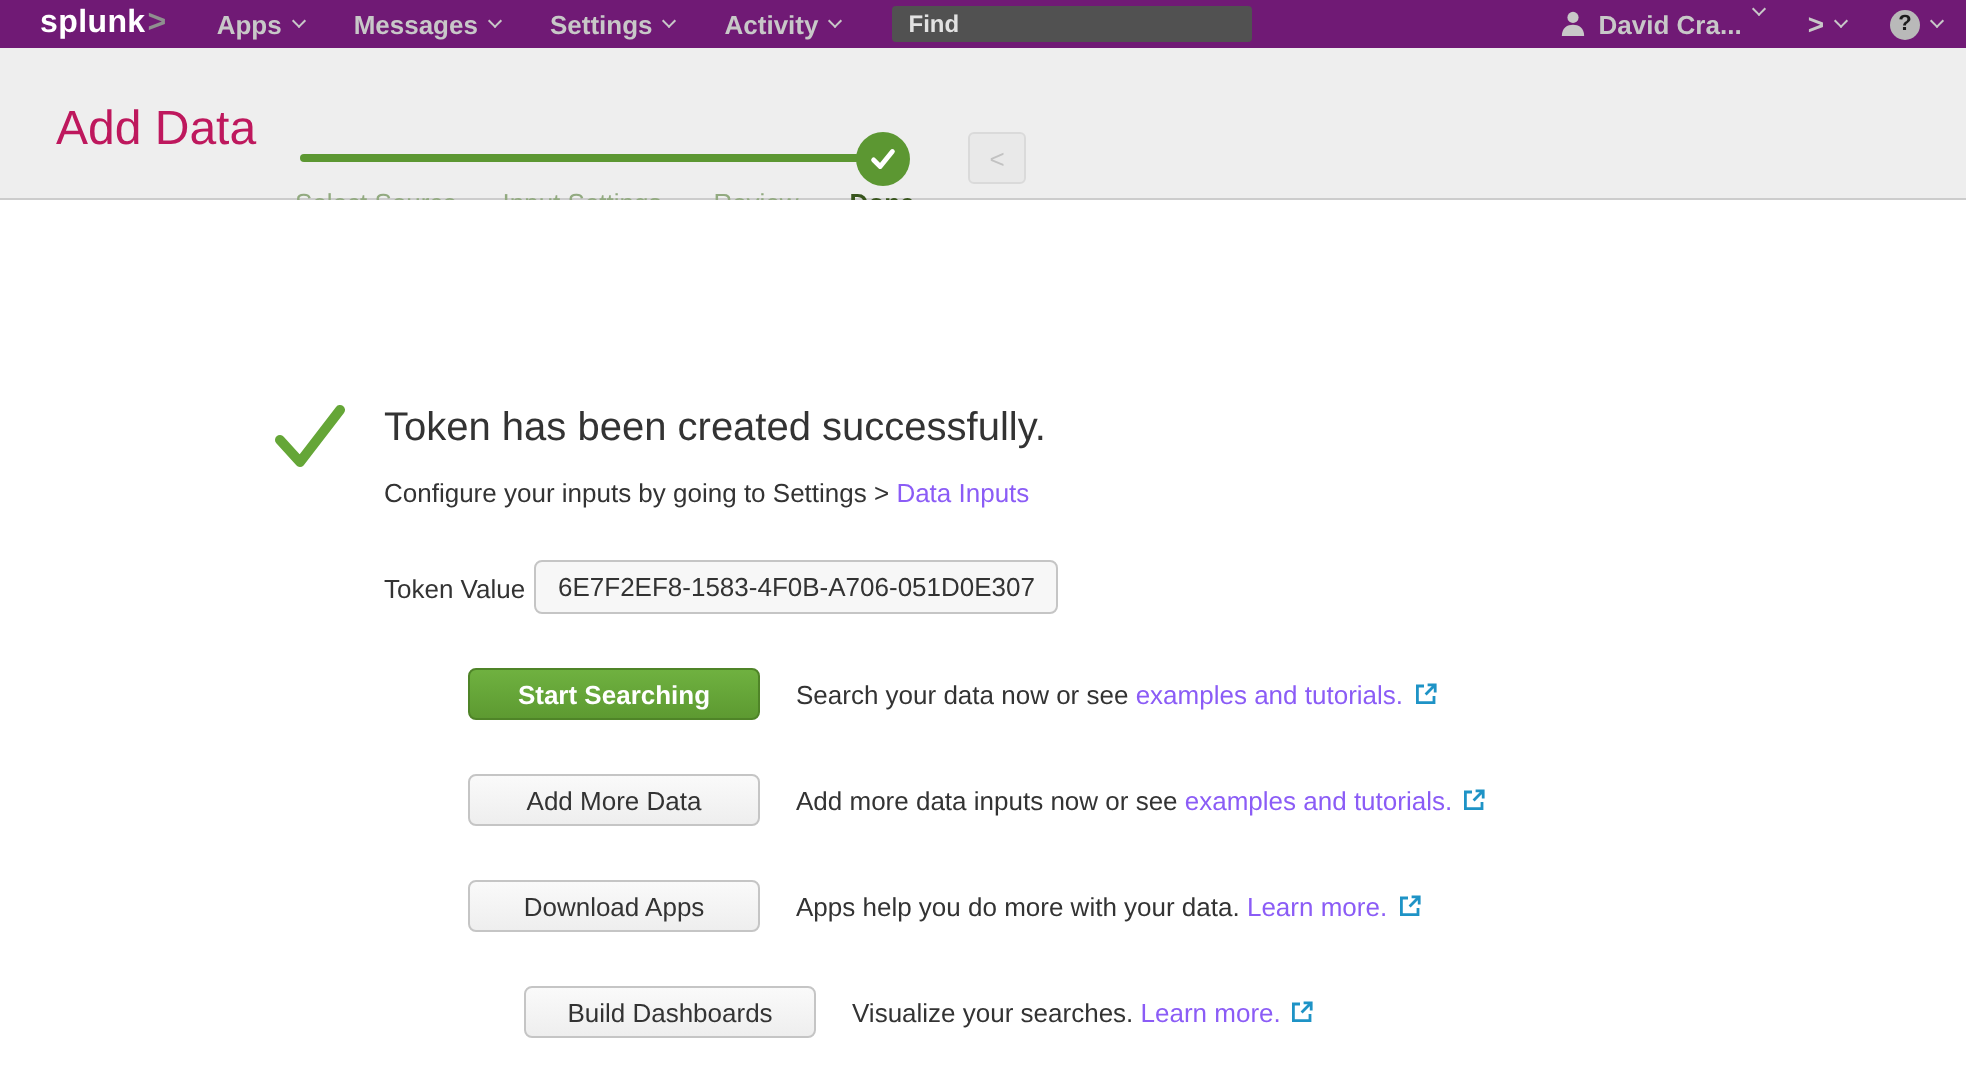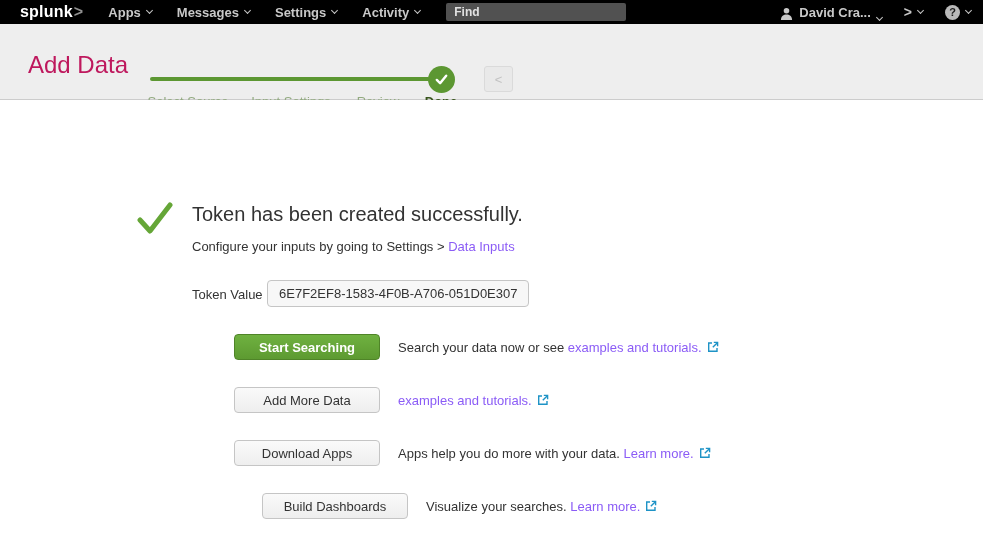--- a/index.html
+++ b/index.html
@@ -1,30 +1,30 @@
 <!DOCTYPE html>
 <html><head>
 <meta charset="utf-8">
 <style>
   * { margin:0; padding:0; box-sizing:border-box; }
   html,body { width:983px; height:539px; background:#fff; font-family:"Liberation Sans", sans-serif; }
   .page { position:relative; width:983px; height:539px; overflow:hidden; }
 
   
-  .topbar { position:relative; height:24px; background:#000000; display:flex; align-items:center; }
+  .topbar { position:relative; height:24px; background:#701a75; display:flex; align-items:center; }
   .logo { margin-left:20px; font-size:16px; font-weight:bold; color:#fff; letter-spacing:.2px; }
   .logo .arrow { color:#8f8f8f; font-weight:bold; margin-left:1px; }
   .tb-menu { margin-left:25px; color:#c8c8c8; font-size:13px; font-weight:bold; cursor:pointer; display:flex; align-items:center; }
   .caret { width:5px; height:5px; border-right:1.5px solid currentColor; border-bottom:1.5px solid currentColor;
            transform:rotate(45deg); display:inline-block; margin-left:6px; margin-top:-3px; }
   .find-input { margin-left:26px; width:180px; height:18px; background:#515151; border:none; border-radius:2px;
                 color:#eee; font-size:12px; font-weight:bold; padding:0 8px; font-family:"Liberation Sans", sans-serif; }
   .find-input::placeholder { color:#e2e2e2; opacity:1; }
   .tb-right { margin-left:auto; margin-right:12px; display:flex; align-items:center; color:#c8c8c8; }
-  .user-menu { display:flex; align-items:flex-end; font-size:13px; font-weight:bold; cursor:pointer; }
+  .user-menu { display:flex; align-items:flex-start; font-size:13px; font-weight:bold; cursor:pointer; }
   .user-menu svg { margin-right:6px; }
   .quick-menu { margin-left:22px; font-size:14px; font-weight:bold; display:flex; align-items:center; cursor:pointer; }
   .help-menu { margin-left:22px; display:flex; align-items:center; cursor:pointer; }
   .help-circle { width:15px; height:15px; border-radius:50%; background:#b9b9b9; color:#1c1c1c;
                  font-size:11px; font-weight:bold; display:flex; align-items:center; justify-content:center; }
 
   
   .wizard { position:relative; height:76px; background:#eeeeee; border-bottom:1px solid #cccccc; }
   .page-title { position:absolute; left:28px; top:27px; font-size:24px; color:#be185d; }
   .progress-line { position:absolute; left:150px; top:53px; width:280px; height:4px; background:#5c9732; border-radius:2px; }
@@ -131,21 +131,21 @@
     <div class="action-row row0">
       <button class="act-btn primary">Start Searching</button>
       <span class="desc"><span>Search your data now or see </span><a class="link">examples and tutorials.</a><svg class="ext-icon" width="12" height="12" viewBox="0 0 12 12">
             <path d="M5 2 H1.7 V10.3 H10 V7" fill="none" stroke="#1e93c6" stroke-width="1.4"></path>
             <path d="M6.8 1.4 H10.6 V5.2 M10.6 1.4 L5.8 6.2" fill="none" stroke="#1e93c6" stroke-width="1.4"></path>
           </svg></span>
     </div>
 
     <div class="action-row row1">
       <button class="act-btn default">Add More Data</button>
-      <span class="desc"><a class="link">examples and tutorials.</a><svg class="ext-icon" width="12" height="12" viewBox="0 0 12 12">
+      <span class="desc"><span>Add more data inputs now or see </span><a class="link">examples and tutorials.</a><svg class="ext-icon" width="12" height="12" viewBox="0 0 12 12">
             <path d="M5 2 H1.7 V10.3 H10 V7" fill="none" stroke="#1e93c6" stroke-width="1.4"></path>
             <path d="M6.8 1.4 H10.6 V5.2 M10.6 1.4 L5.8 6.2" fill="none" stroke="#1e93c6" stroke-width="1.4"></path>
           </svg></span>
     </div>
 
     <div class="action-row row2">
       <button class="act-btn default">Download Apps</button>
       <span class="desc"><span>Apps help you do more with your data. </span><a class="link">Learn more.</a><svg class="ext-icon" width="12" height="12" viewBox="0 0 12 12">
             <path d="M5 2 H1.7 V10.3 H10 V7" fill="none" stroke="#1e93c6" stroke-width="1.4"></path>
             <path d="M6.8 1.4 H10.6 V5.2 M10.6 1.4 L5.8 6.2" fill="none" stroke="#1e93c6" stroke-width="1.4"></path>

